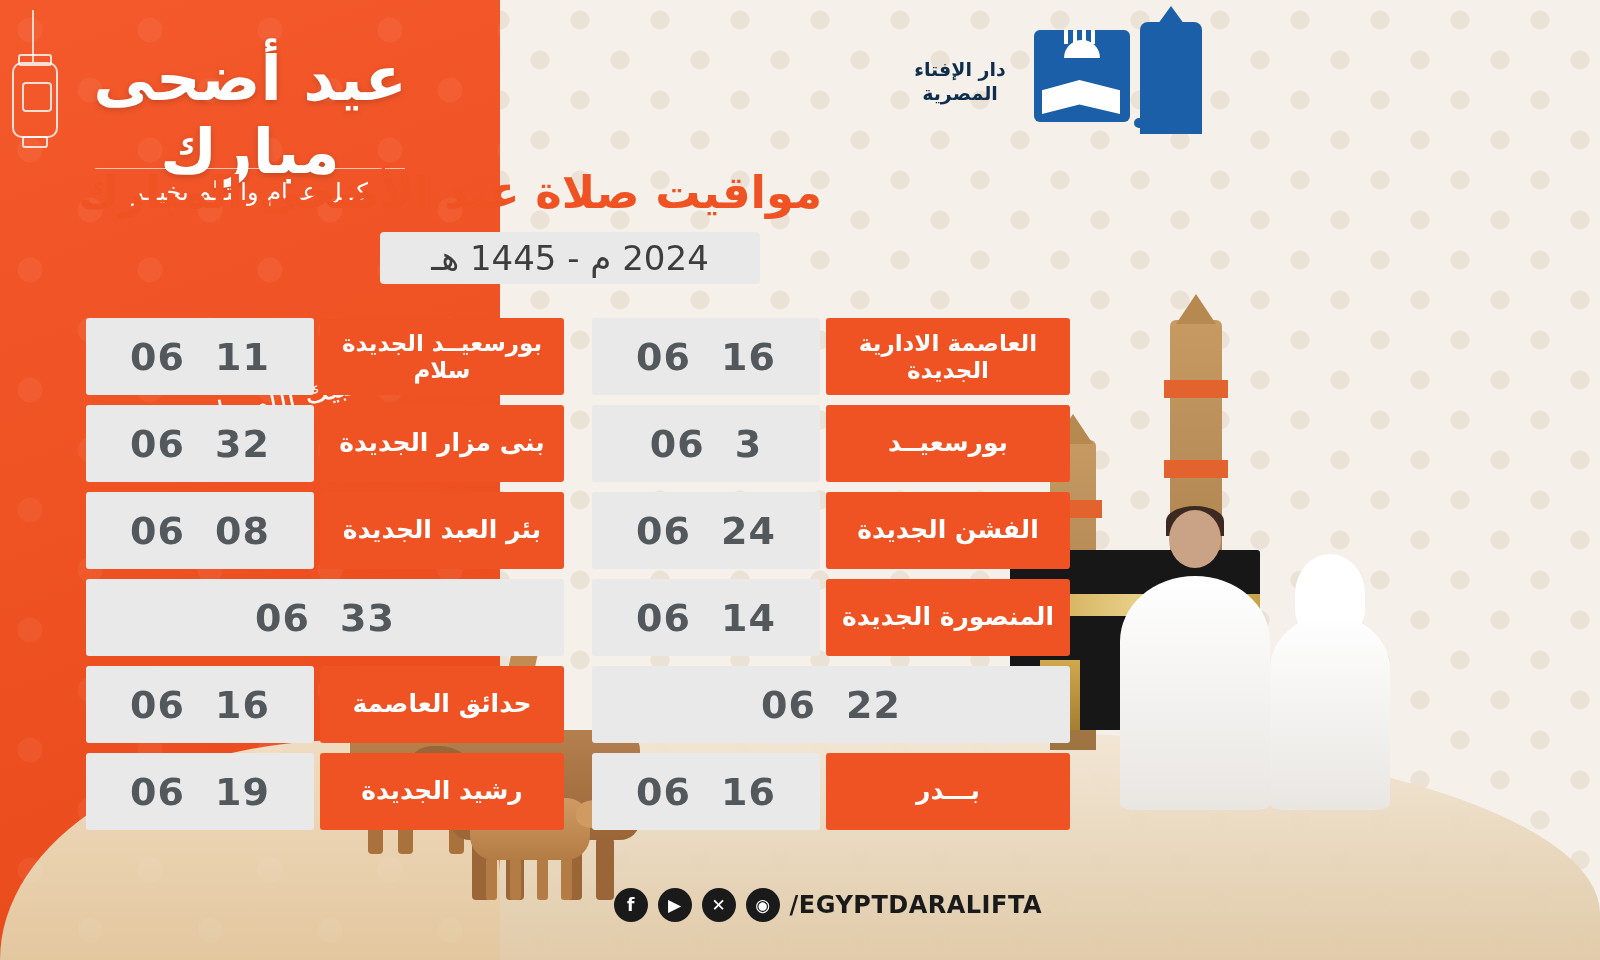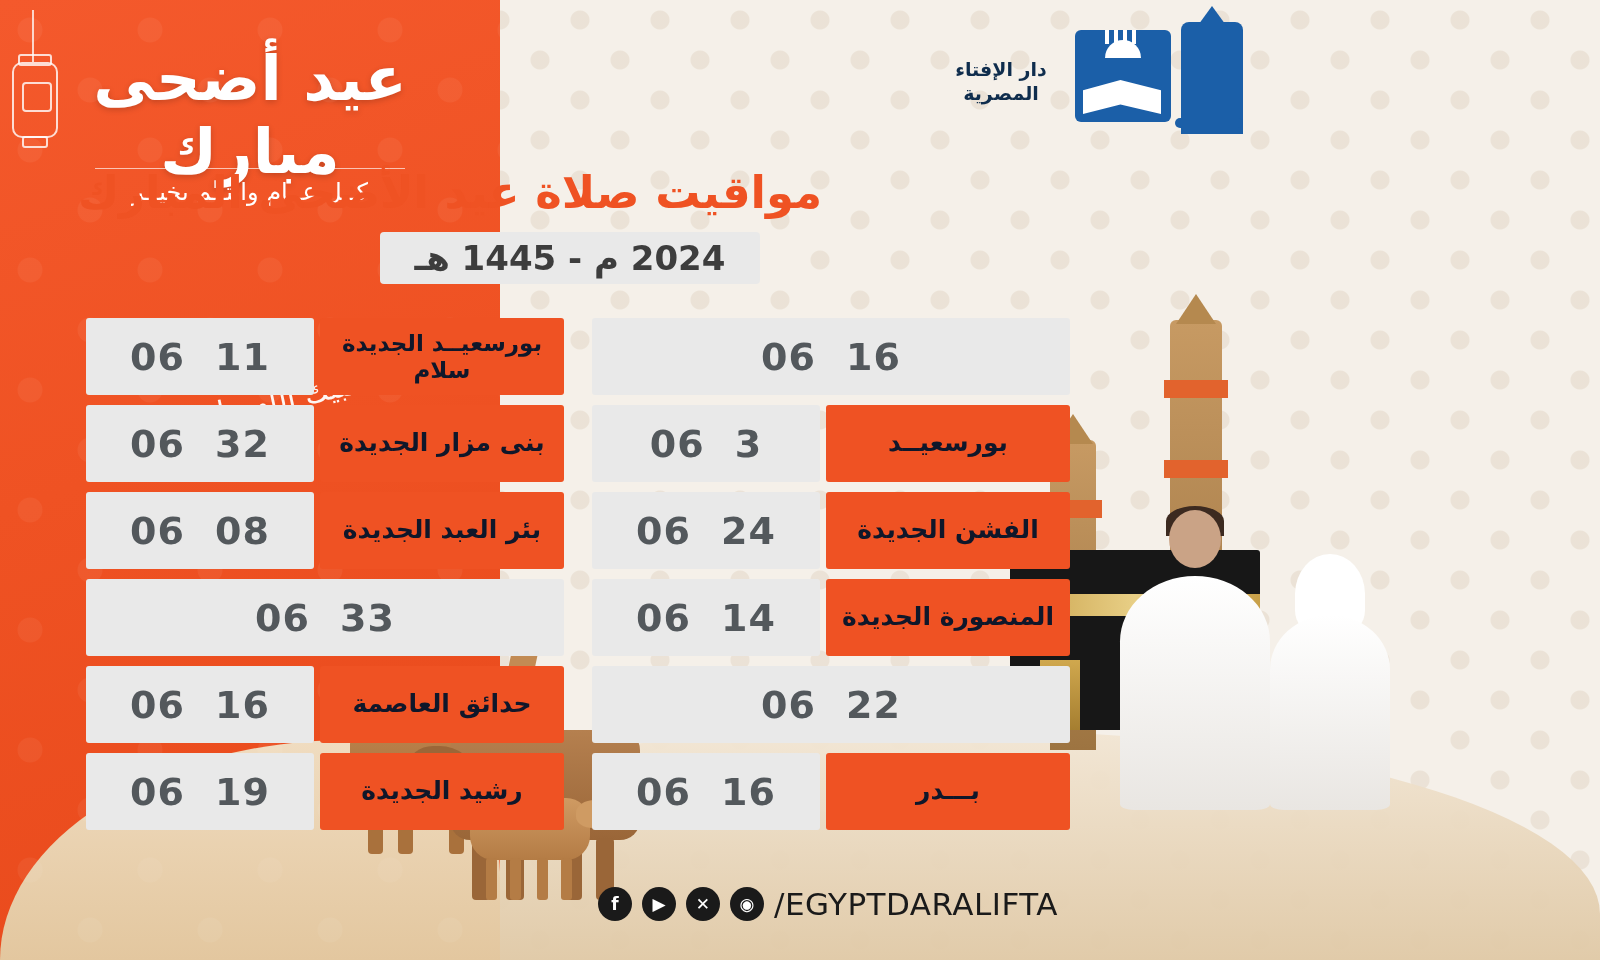--- a/index.html
+++ b/index.html
@@ -112,21 +112,21 @@
   .cow .head{position:absolute;left:-42px;top:16px;width:66px;height:54px;background:#9a6638;border-radius:40% 55% 50% 45%;transform:none;}
   .cow .leg{position:absolute;bottom:-60px;width:18px;height:62px;background:#9a6638;border-radius:4px;}
   .camel{right:1080px;bottom:170px;width:170px;height:86px;border-radius:40px 30px 24px 24px;background:linear-gradient(180deg,#c28b54,#a9713c);}
   .camel .neck{position:absolute;right:-12px;top:-66px;width:26px;height:84px;background:#c28b54;border-radius:12px;transform:rotate(12deg);}
   .camel .head{position:absolute;right:-28px;top:-86px;width:52px;height:30px;background:#c28b54;border-radius:40% 55% 45% 40%;transform:none;}
   .camel .leg{position:absolute;bottom:-64px;width:15px;height:66px;background:#a9713c;border-radius:4px;}
   .goat{right:1010px;bottom:100px;width:120px;height:62px;border-radius:24px;background:linear-gradient(180deg,#cf9b63,#b47c45);}
   .goat .head{position:absolute;right:-28px;top:2px;width:42px;height:28px;background:#cf9b63;border-radius:45% 55% 45% 40%;transform:none;}
   .goat .leg{position:absolute;bottom:-40px;width:11px;height:42px;background:#b47c45;border-radius:3px;}
   
-  .logo{position:absolute;top:22px;right:351px;width:300px;height:120px;}
+  .logo{position:absolute;top:22px;right:392px;width:300px;height:120px;}
   .logo-mark{position:absolute;top:0;right:0;width:190px;height:115px;}
   .logo-square{
     position:absolute;top:8px;right:78px;width:96px;height:92px;
     background:#1b5fa8;border-radius:6px;overflow:hidden;
   }
   .sun{position:absolute;top:10px;right:30px;width:36px;height:18px;background:#fff;border-radius:18px 18px 0 0;}
   .ray{position:absolute;background:#fff;width:4px;height:18px;top:-14px;}
   .book{position:absolute;bottom:8px;right:10px;width:78px;height:34px;background:#fff;
     clip-path:polygon(0 30%,48% 0,100% 30%,100% 100%,48% 72%,0 100%);}
   .minaret-logo{position:absolute;top:0;right:6px;width:62px;height:112px;background:#1b5fa8;border-radius:8px 8px 0 0;}
@@ -138,52 +138,52 @@
     color:#0f2d4d;font-size:19px;font-weight:bold;line-height:1.25;direction:rtl;
   }
   
   .main-title{
     position:absolute;top:166px;right:700px;width:900px;text-align:center;
     color:#ef5223;font-size:45px;font-weight:bold;direction:rtl;
   }
   .sub-badge{
     position:absolute;top:232px;right:840px;width:380px;height:52px;
     background:#e9e9e9;border-radius:4px;
-    color:#3d3d3d;font-size:34px;font-weight:bold;
+    color:#3d3d3d;font-size:34px;font-weight:normal;
     display:flex;align-items:center;justify-content:center;direction:rtl;
   }
   
   .table-area{
     position:absolute;top:318px;right:530px;width:1010px;
     display:flex;flex-direction:row;gap:28px;direction:rtl;
   }
   .col{display:flex;flex-direction:column;gap:10px;width:478px;}
   .row{display:flex;flex-direction:row;gap:6px;height:77px;}
   .city{
-    flex:0 0 232px;background:#ef5223;color:#0f172a;border-radius:3px;
+    flex:0 0 232px;background:#ef5223;color:#ffffff;border-radius:3px;
     display:flex;align-items:center;justify-content:center;text-align:center;
     font-size:25px;font-weight:bold;line-height:1.15;padding:0 6px;direction:rtl;
   }
   .city.small{font-size:23px;}
   .time{
     flex:1;background:#e9e9e9;border-radius:3px;
     display:flex;align-items:center;justify-content:center;gap:30px;
     color:#53585c;font-size:38px;font-weight:bold;letter-spacing:1px;
     direction:ltr;
   }
   
   .social{
     position:absolute;bottom:38px;right:538px;
     display:flex;flex-direction:row-reverse;align-items:center;gap:10px;direction:ltr;
   }
   .sicon{
     width:34px;height:34px;border-radius:50%;background:#1a1a1a;color:#fff;
     display:flex;align-items:center;justify-content:center;font-size:17px;font-weight:bold;
   }
-  .shandle{color:#1a1a1a;font-size:31px;font-weight:normal;letter-spacing:.5px;margin-right:4px;}
+  .shandle{color:#1a1a1a;font-size:24px;font-weight:bold;letter-spacing:.5px;margin-right:20px;}
 </style>
 </head>
 <body>
 
 <div class="poster">
 
   <div class="bg-pattern"></div>
   <div class="bg-sand"></div>
 
   <div class="left-panel">
@@ -270,20 +270,21 @@
     <div class="logo-text">دار الإفتاء المصرية</div>
   </div>
 
   <div class="main-title">مواقيت صلاة عيد الأضحى المبارك</div>
   <div class="sub-badge">2024 م - 1445 هـ</div>
 
   <div class="table-area">
 
     <div class="col">
       <div class="row">
+        <div class="city small">العاصمة الادارية الجديدة</div>
         <div class="time">
           <span>06</span>
           <span>16</span>
         </div>
       </div>
       <div class="row">
         <div class="city">بورسعيــد</div>
         <div class="time">
           <span>06</span>
           <span>3</span>

